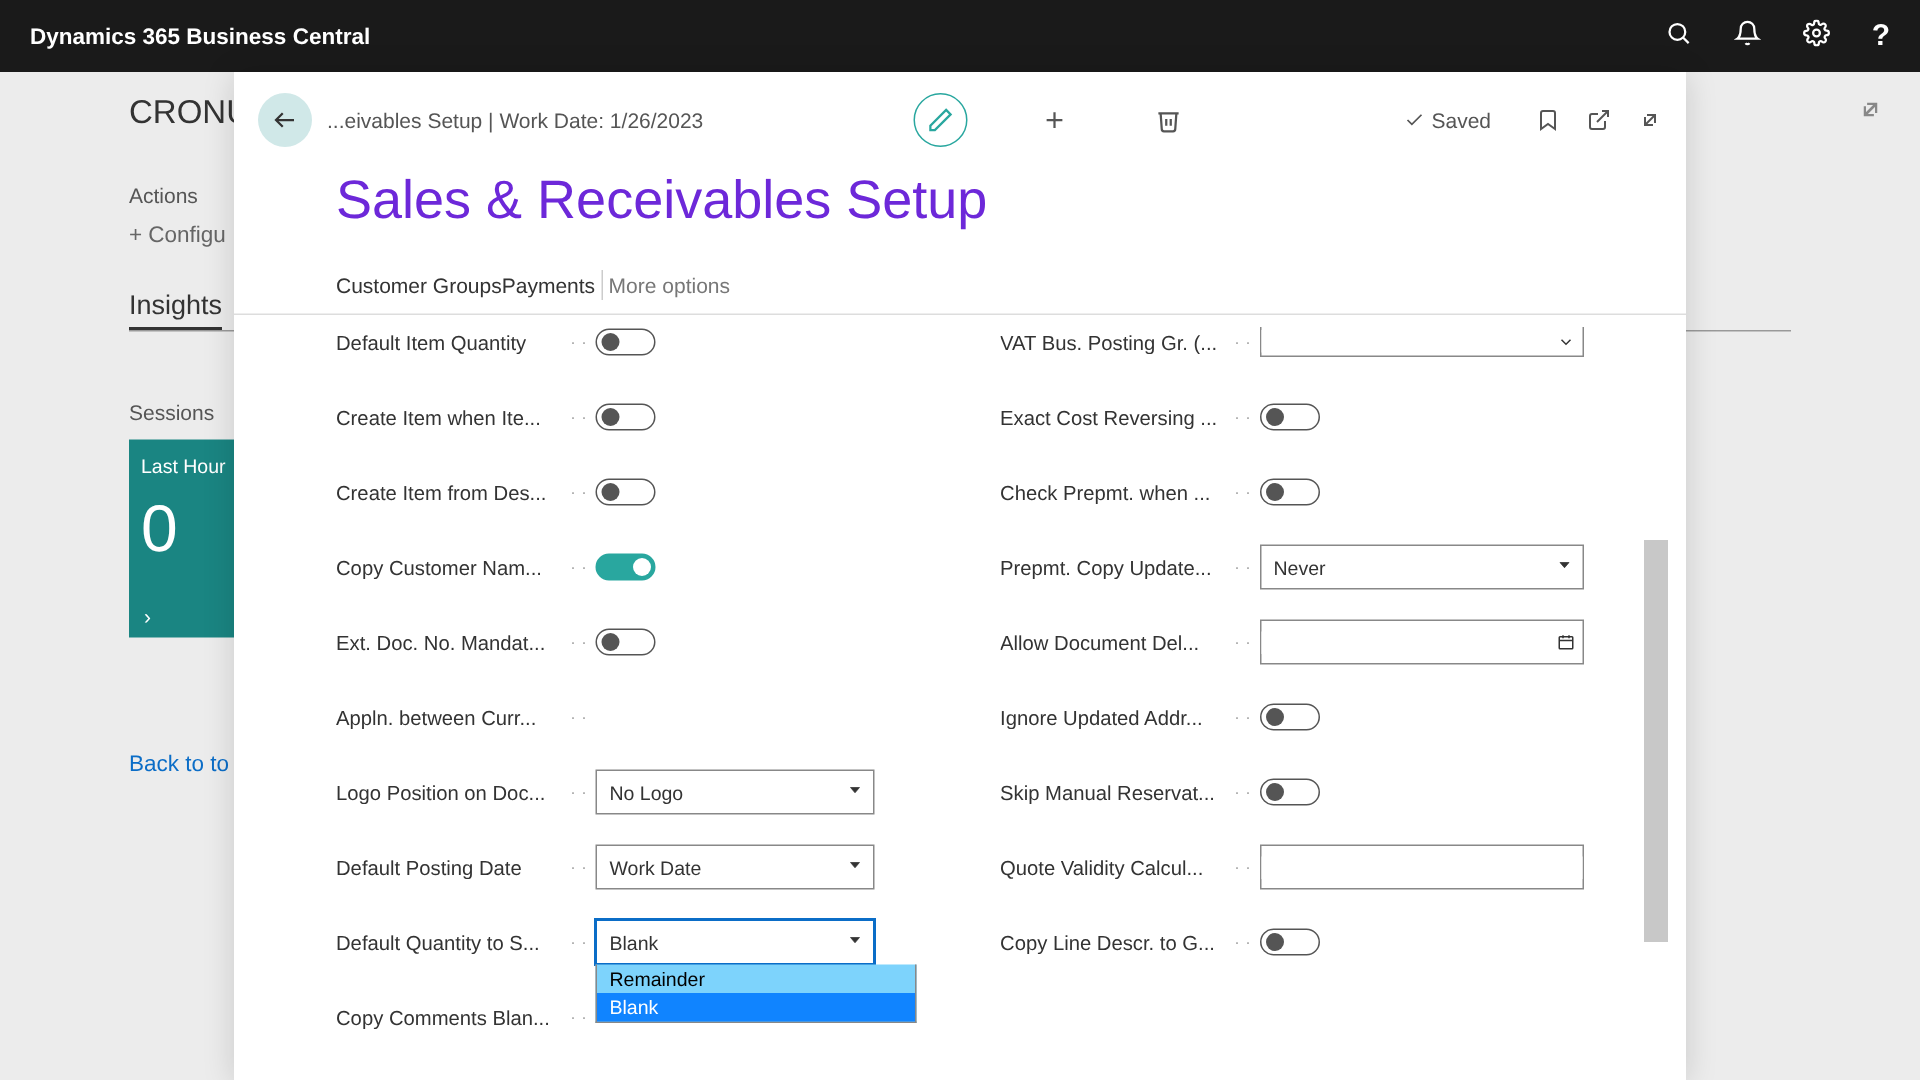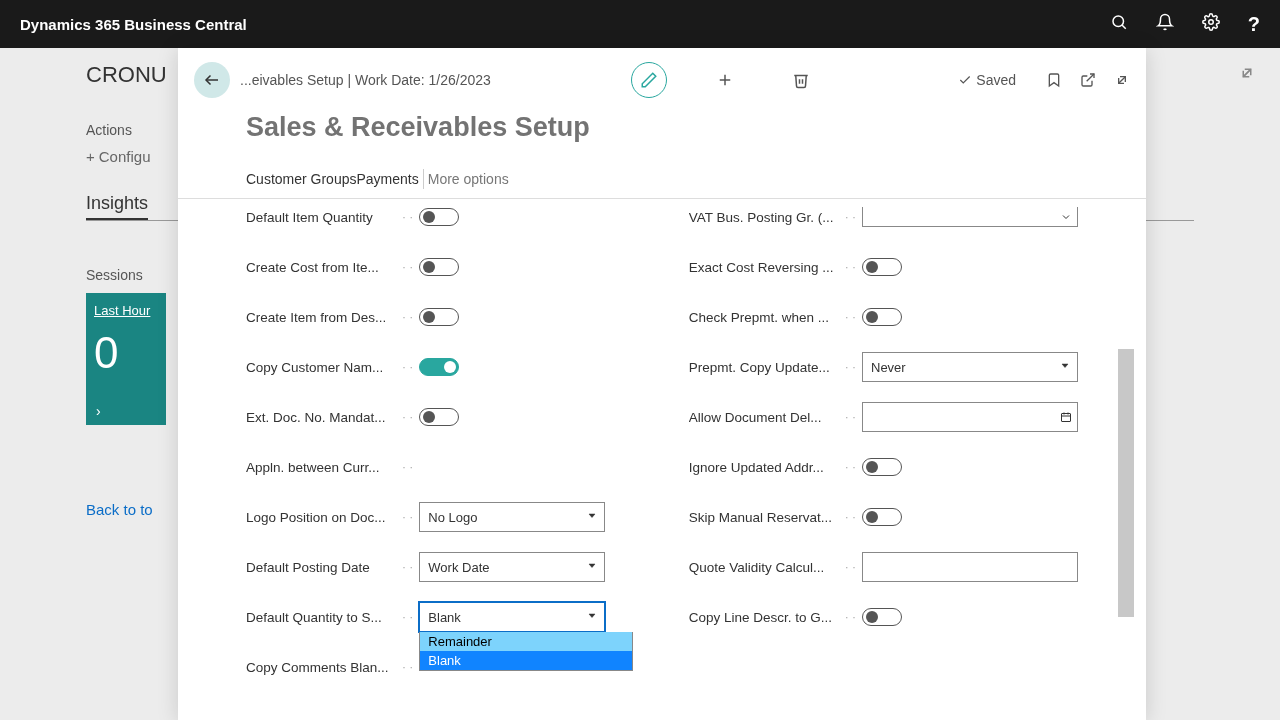--- a/index.html
+++ b/index.html
@@ -37,36 +37,35 @@
 .bg-insights-inner { display:inline-block; border-bottom: 2px solid #333; padding-bottom:4px; margin-bottom:-7px;}
 .bg-sessions-label { margin-top: 46px; color: #555; font-size: 14px; }
 .bg-session-card {
   margin-top: 10px;
   width: 80px; height: 132px;
   background: #1a8582;
   color: #fff;
   padding: 10px 8px;
   position: relative;
 }
-.bg-session-card .label { font-size: 13px; text-decoration: underline; }
+.bg-session-card .label { font-size: 13px; }
 .bg-session-card .num { font-size: 44px; font-weight: 300; margin-top: 10px; }
 .bg-session-card .chev { position: absolute; bottom: 6px; left: 10px; font-size: 14px; }
 .bg-back { margin-top: 76px; color: #0b6dc7; font-size: 15px; }
 
 .modal {
   position: absolute;
   top: 48px;
   left: 156px;
   width: 968px;
   height: 672px;
   background: #fff;
   box-shadow: 0 2px 20px rgba(0,0,0,0.15);
   display: flex;
   flex-direction: column;
-  margin-left: 22px;
 }
 .modal-header {
   height: 64px;
   display: flex;
   align-items: center;
   padding: 0 16px;
 }
 .back-btn {
   width: 36px; height: 36px;
   border-radius: 50%;
@@ -80,23 +79,23 @@
 .icon-btn { width: 36px; height: 36px; display:flex; align-items:center; justify-content:center; cursor:pointer; }
 .icon-btn svg { width: 18px; height: 18px; stroke: #555; }
 .edit-circle { border: 1px solid #29a79f; border-radius: 50%; }
 .edit-circle svg { stroke: #29a79f; }
 .saved { display:flex; align-items:center; color:#555; font-size:14px; gap:4px; }
 .saved svg { width:14px; height:14px; stroke:#555; }
 .header-right { display:flex; gap:18px; align-items:center; margin-left: 30px;}
 .header-right svg { width:16px; height:16px; stroke:#555; cursor:pointer; }
 
 .page-title {
-  font-size: 27px;
-  font-weight: 700;
-  color: #737373;
+  font-size: 36px;
+  font-weight: 400;
+  color: #6d28d9;
   padding: 0 68px 16px 68px;
 }
 
 .tabs-row {
   display: flex; align-items: center;
   padding: 0 68px;
   border-bottom: 1px solid #ddd;
   height: 40px;
   font-size: 14px;
 }
@@ -281,21 +280,21 @@
     <div class="two-col">
       <div class="col left">
         <div class="field-row" style="margin-top:-6px;">
           <div class="field-label">Default Item Quantity</div>
           <span class="field-dots">·&nbsp;·</span>
           <div class="toggle">
               <div class="knob"></div>
             </div>
         </div>
         <div class="field-row">
-          <div class="field-label">Create Cost from Ite...</div>
+          <div class="field-label">Create Item when Ite...</div>
           <span class="field-dots">·&nbsp;·</span>
           <div class="toggle">
               <div class="knob"></div>
             </div>
         </div>
         <div class="field-row">
           <div class="field-label">Create Item from Des...</div>
           <span class="field-dots">·&nbsp;·</span>
           <div class="toggle">
               <div class="knob"></div>

